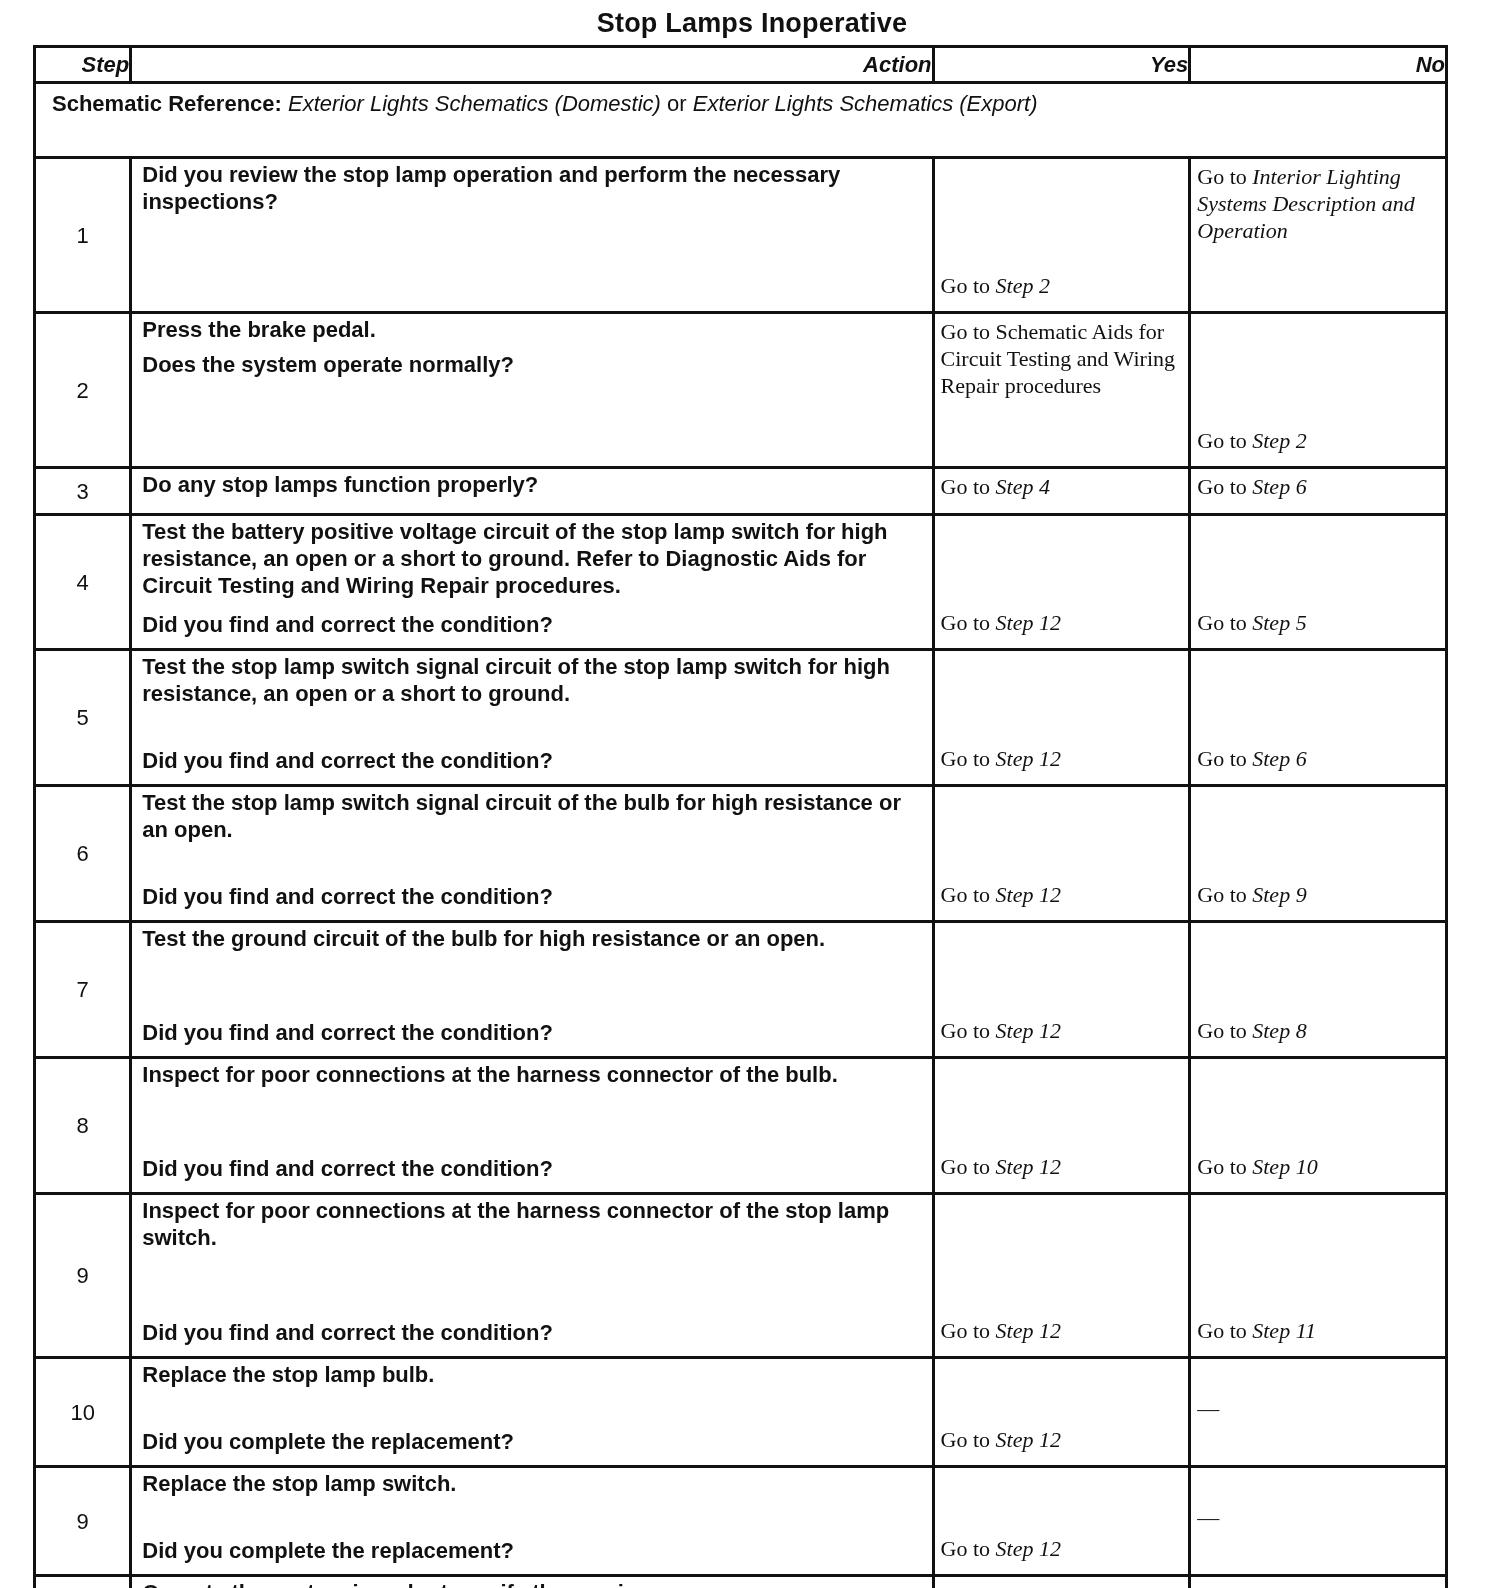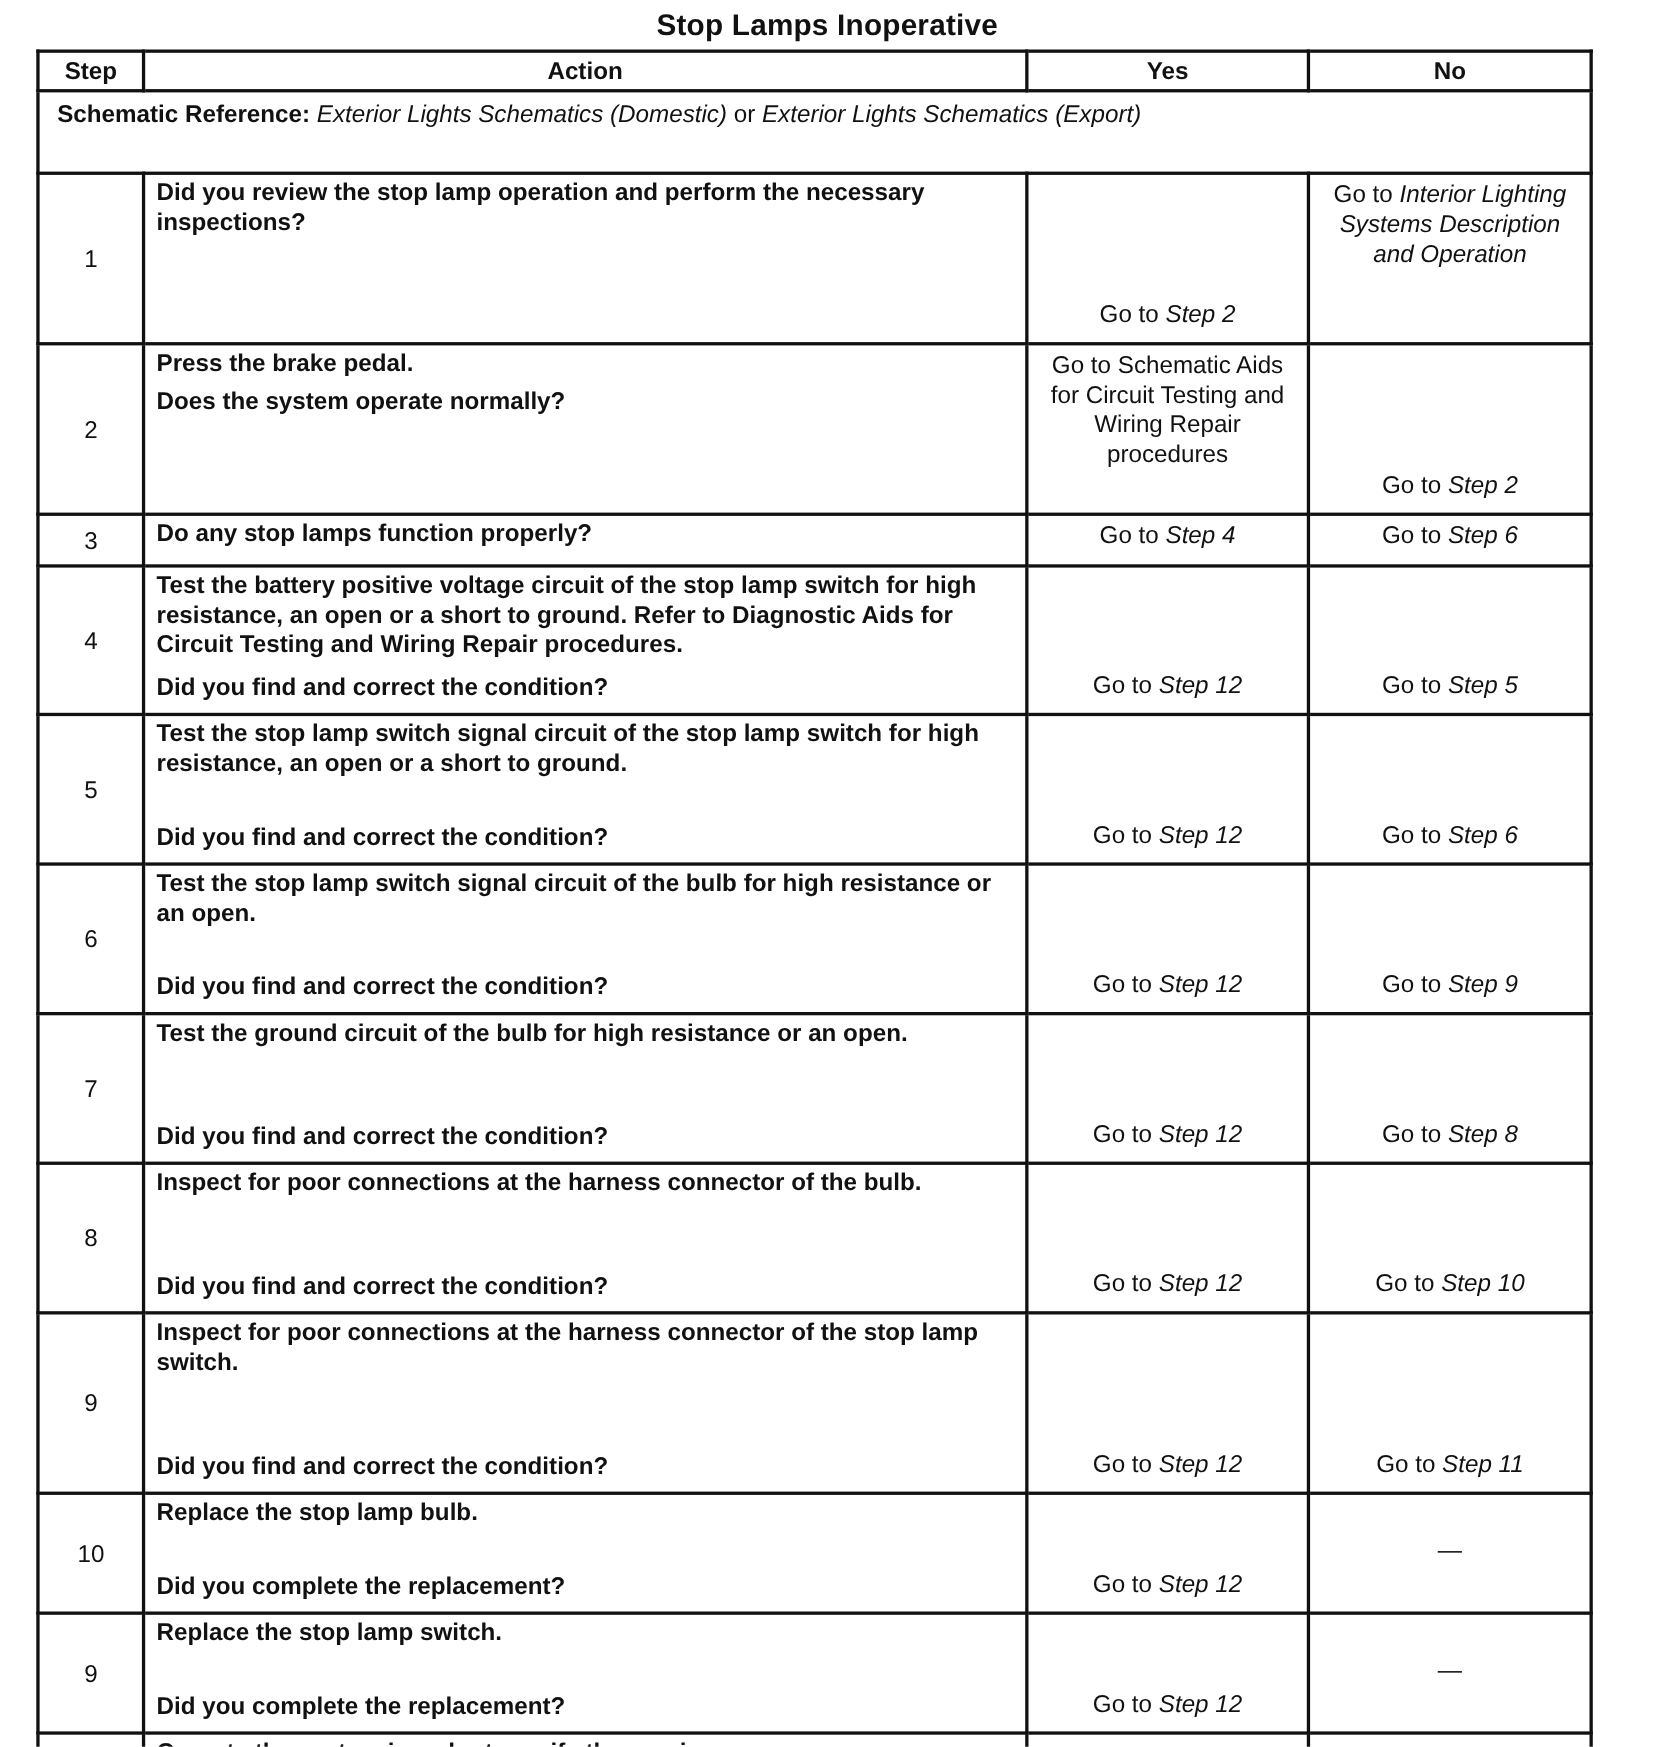--- a/index.html
+++ b/index.html
@@ -1,31 +1,31 @@
 <!DOCTYPE html>
 <html><head>
 <meta charset="utf-8">
 <style>
   html, body { margin: 0; padding: 0; background: #ffffff; }
   body { width: 1504px; height: 1588px; position: relative; font-family: "Liberation Sans", sans-serif; color: #111; }
   .title { position: absolute; left: 0; width: 1504px; top: 8px; text-align: center; font-weight: bold; font-size: 27px; letter-spacing: 0.2px; }
   table.diag { position: absolute; left: 33px; top: 45px; width: 1415px; border-collapse: collapse; table-layout: fixed; }
   table.diag td, table.diag th { border: 3px solid #111; font-size: 22px; line-height: 27px; vertical-align: top; padding: 0; }
-  th { font-weight: bold; text-align: center; height: 33px; vertical-align: middle !important; }
+  th { font-weight: bold; text-align: right; height: 33px; vertical-align: middle !important; font-style: italic; }
   .col-step { width: 96px; }
   .col-action { width: 800px; }
   .col-yes { width: 256px; }
   .col-no { width: 256px; }
   .ref-cell { height: 60px; padding: 6px 16px !important; font-size: 22px; }
   .ref-label { font-weight: bold; }
   .ref-ital { font-style: italic; margin-top: 20px; }
   td.step { text-align: center; vertical-align: middle !important; }
   td.action { padding: 2px 10px 4px 10px !important; font-weight: bold; }
   .act-inner { display: flex; flex-direction: column; justify-content: space-between; height: 100%; }
-  td.yes, td.no { text-align: center; padding: 4px 6px !important; }
+  td.yes, td.no { padding: 4px 6px !important; font-family: Liberation Serif, serif; }
   .cell-inner { display: flex; flex-direction: column; height: 100%; }
   .bottom { justify-content: flex-end; }
   .top { justify-content: flex-start; }
   .middle { justify-content: center; }
   .ital { font-style: italic; }
   .action p { margin: 0; }
   .gap { margin-top: 8px !important; }
 </style>
 </head>
 <body>

